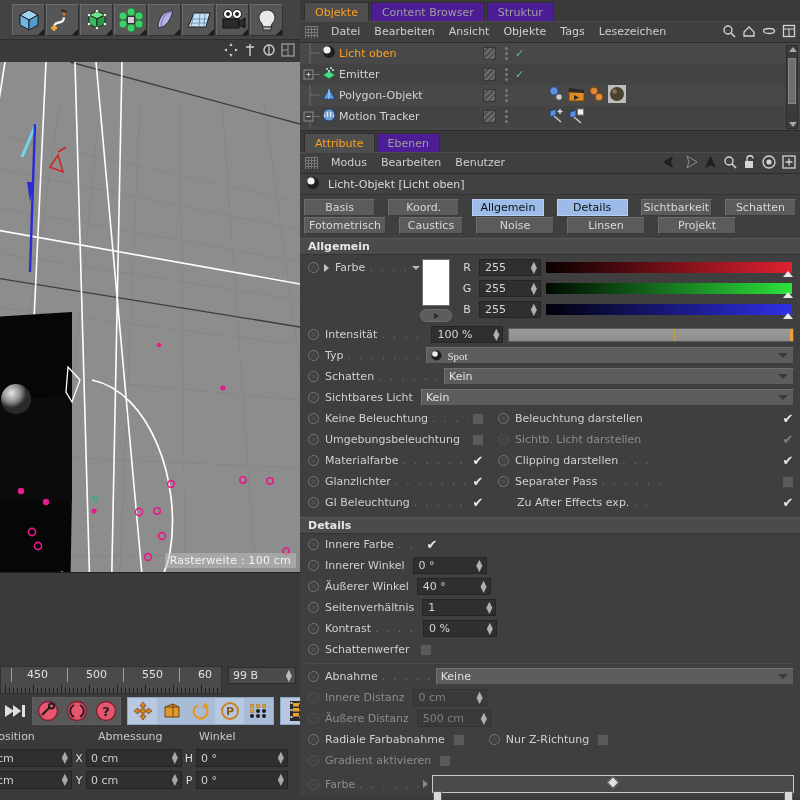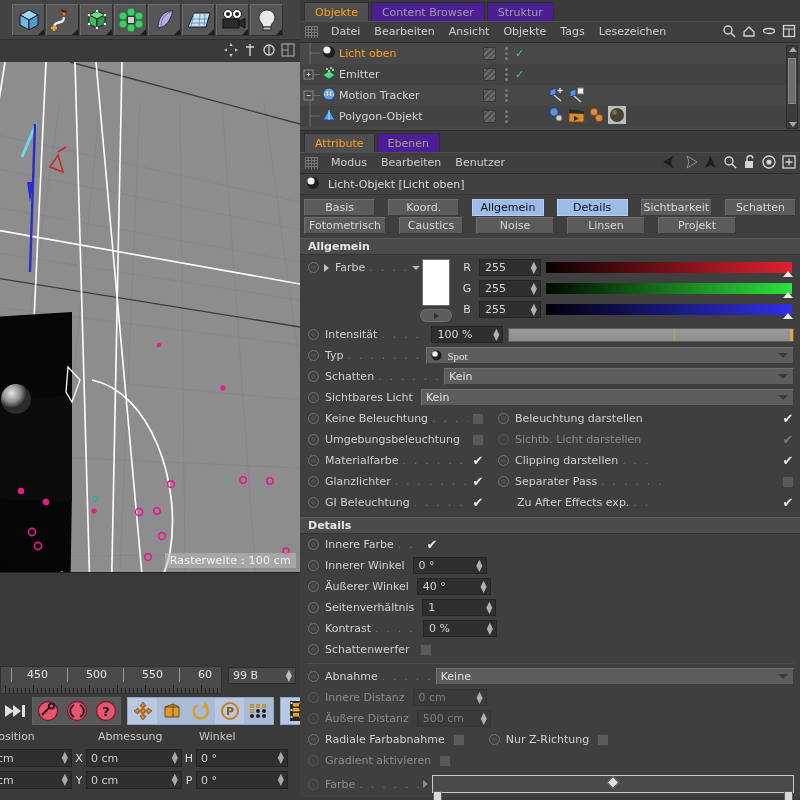--- a/index.html
+++ b/index.html
@@ -685,59 +685,20 @@
             <i class="odot"></i>
             <i class="odot"></i>
           </div>
         <span class="ocheck">✓</span>
       </div>
     </div>
 
     <div class="orow">
       <div class="otree">
         <svg width="22" height="21" viewBox="0 0 22 21">
-            <rect x="4" y="6" width="9" height="9" fill="none" stroke="#8e8e8e"></rect>
-        <path d="M6.5 10.5 H10.5" stroke="#c8c8c8"></path>
-            <path d="M13 10.5 H20 M10 15 V21" stroke="#6e6e6e"></path>
-          </svg>
-      </div>
-      <span>
-        <svg width="14" height="14" viewBox="0 0 14 14">
-            <circle cx="7" cy="7" r="6" fill="#6a9fd8" stroke="#20406c"></circle>
-        <path d="M2 9 A5 5 0 0 1 12 9 z" fill="#dfeaf7"></path>
-            <path d="M4 9 V5.5 M7 9 V4 M10 9 V5.5" stroke="#3a5e8a"></path>
-          </svg></span>
-      <span class="oname">Motion Tracker</span>
-      <div class="ocols">
-        <div class="ovis"></div>
-        <div class="odots">
-            <i class="odot"></i>
-            <i class="odot"></i>
-            <i class="odot"></i>
-          </div>
-      </div>
-      <div class="otags">
-        <span>
-          <svg width="17" height="17" viewBox="0 0 17 17">
-              <polygon points="2,4 8,2 8,8 2,10" fill="#5c8fe0" stroke="#24416e"></polygon>
-          <path d="M6 9 L13 15" stroke="#cfcfcf" stroke-width="1.4"></path>
-          <path d="M12 2 V7 M9.5 4.5 H14.5" stroke="#dcdcdc" stroke-width="1.4"></path>
-            </svg></span>
-        <span>
-          <svg width="17" height="17" viewBox="0 0 17 17">
-              <polygon points="2,5 8,3 8,9 2,11" fill="#5c8fe0" stroke="#24416e"></polygon>
-          <path d="M6 10 L13 16" stroke="#cfcfcf" stroke-width="1.4"></path>
-          <rect x="9.5" y="2" width="6" height="6" fill="#f0f0f0" stroke="#777"></rect>
-            </svg></span>
-      </div>
-    </div>
-
-    <div class="orow">
-      <div class="otree">
-        <svg width="22" height="21" viewBox="0 0 22 21">
             <path d="M10 0 V21 M10 10 H20" stroke="#6e6e6e"></path>
           </svg>
       </div>
       <span>
         <svg width="14" height="14" viewBox="0 0 14 14">
             <polygon points="7,2 13,12 1,12" fill="#5a9ee0" stroke="#1c4a80"></polygon>
         <path d="M7 2 V12" stroke="#bcd9f5"></path>
           </svg></span>
       <span class="oname">Polygon-Objekt</span>
       <div class="ocols">
@@ -767,20 +728,59 @@
             </svg></span>
         <span>
           <svg width="18" height="18" viewBox="0 0 18 18">
               <rect width="18" height="18" fill="#bdbdbd"></rect>
           <circle cx="9" cy="9" r="7" fill="#4a4230"></circle>
           <circle cx="6.5" cy="6.5" r="2.4" fill="#8a7c58" opacity=".8"></circle>
             </svg></span>
       </div>
     </div>
 
+    <div class="orow">
+      <div class="otree">
+        <svg width="22" height="21" viewBox="0 0 22 21">
+            <rect x="4" y="6" width="9" height="9" fill="none" stroke="#8e8e8e"></rect>
+        <path d="M6.5 10.5 H10.5" stroke="#c8c8c8"></path>
+            <path d="M13 10.5 H20 M10 15 V21" stroke="#6e6e6e"></path>
+          </svg>
+      </div>
+      <span>
+        <svg width="14" height="14" viewBox="0 0 14 14">
+            <circle cx="7" cy="7" r="6" fill="#6a9fd8" stroke="#20406c"></circle>
+        <path d="M2 9 A5 5 0 0 1 12 9 z" fill="#dfeaf7"></path>
+            <path d="M4 9 V5.5 M7 9 V4 M10 9 V5.5" stroke="#3a5e8a"></path>
+          </svg></span>
+      <span class="oname">Motion Tracker</span>
+      <div class="ocols">
+        <div class="ovis"></div>
+        <div class="odots">
+            <i class="odot"></i>
+            <i class="odot"></i>
+            <i class="odot"></i>
+          </div>
+      </div>
+      <div class="otags">
+        <span>
+          <svg width="17" height="17" viewBox="0 0 17 17">
+              <polygon points="2,4 8,2 8,8 2,10" fill="#5c8fe0" stroke="#24416e"></polygon>
+          <path d="M6 9 L13 15" stroke="#cfcfcf" stroke-width="1.4"></path>
+          <path d="M12 2 V7 M9.5 4.5 H14.5" stroke="#dcdcdc" stroke-width="1.4"></path>
+            </svg></span>
+        <span>
+          <svg width="17" height="17" viewBox="0 0 17 17">
+              <polygon points="2,5 8,3 8,9 2,11" fill="#5c8fe0" stroke="#24416e"></polygon>
+          <path d="M6 10 L13 16" stroke="#cfcfcf" stroke-width="1.4"></path>
+          <rect x="9.5" y="2" width="6" height="6" fill="#f0f0f0" stroke="#777"></rect>
+            </svg></span>
+      </div>
+    </div>
+
     <div id="obj-scrollbar">
       <div id="obj-thumb"></div>
       <div style="position:absolute;left:2px;top:1px;width:0;height:0;border-left:4px solid transparent;border-right:4px solid transparent;border-bottom:5px solid #a8a8a8;"></div>
       <div style="position:absolute;left:2px;bottom:1px;width:0;height:0;border-left:4px solid transparent;border-right:4px solid transparent;border-top:5px solid #a8a8a8;"></div>
     </div>
   </div>
 
   <div class="tabbar" style="padding-top:2px;">
     <div class="tab active">Attribute</div>
     <div class="tab">Ebenen</div>

